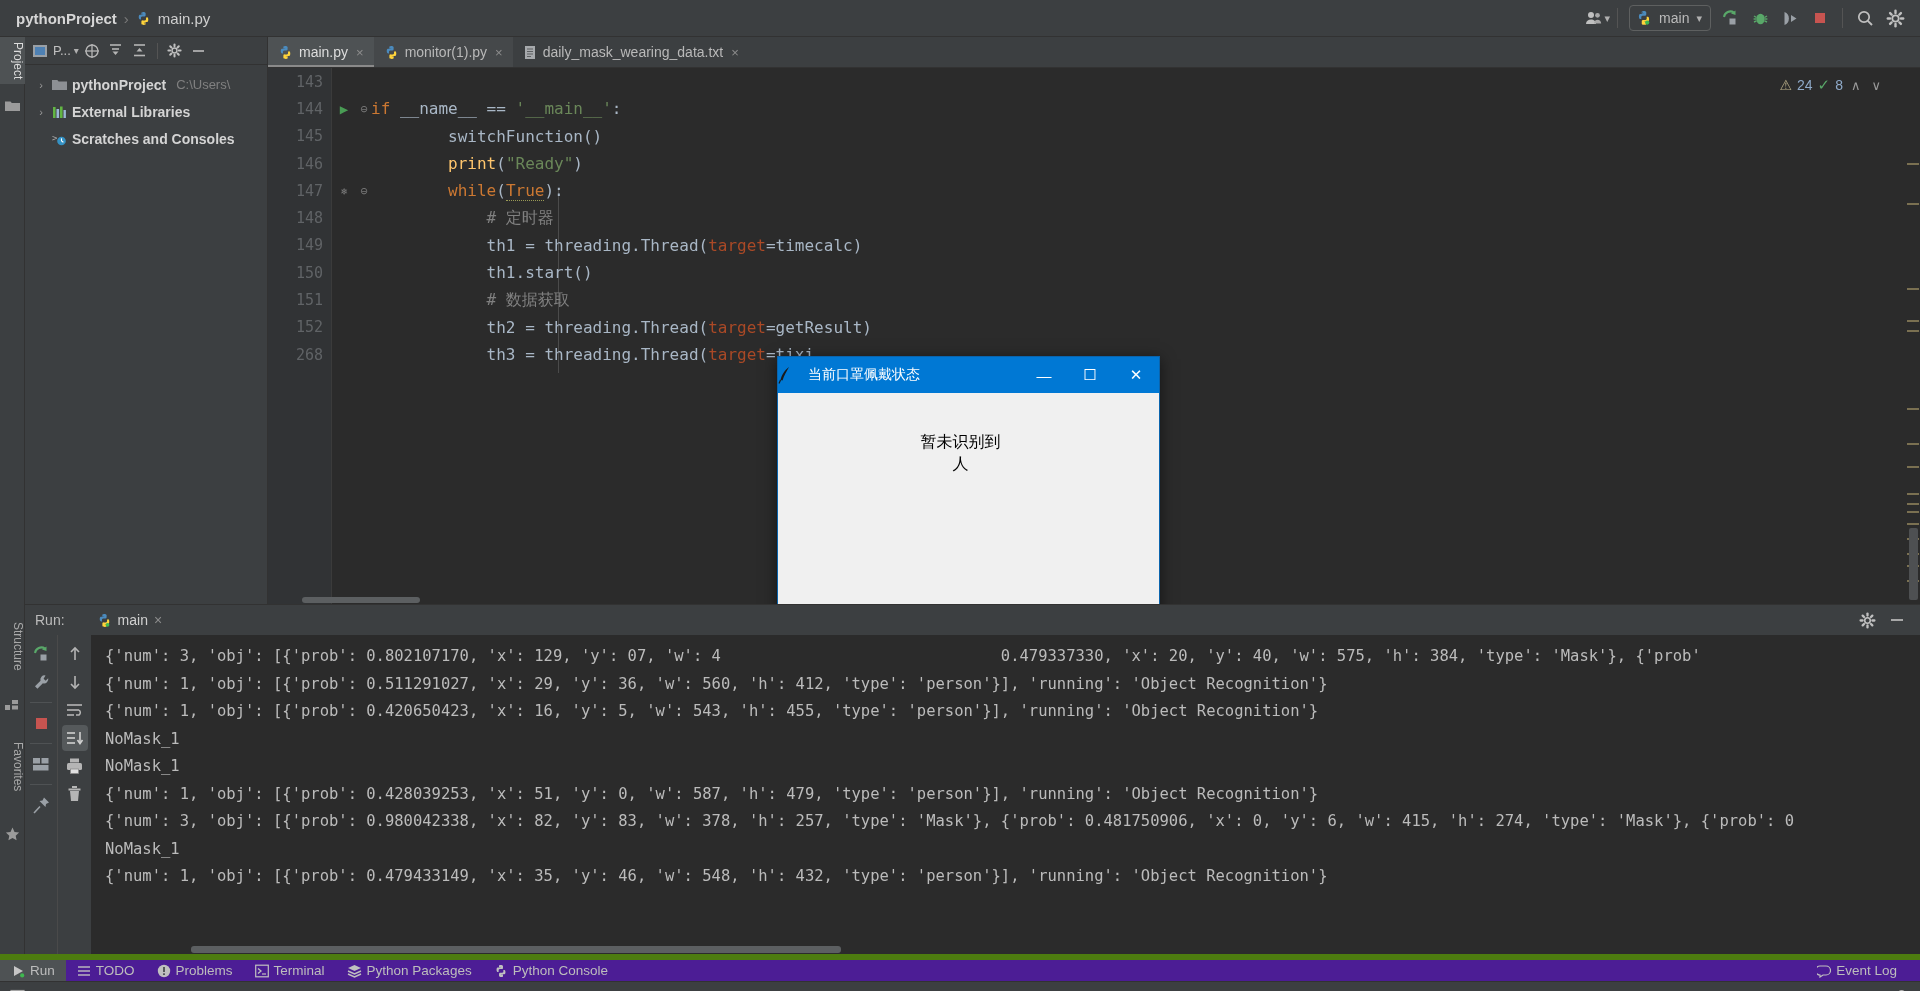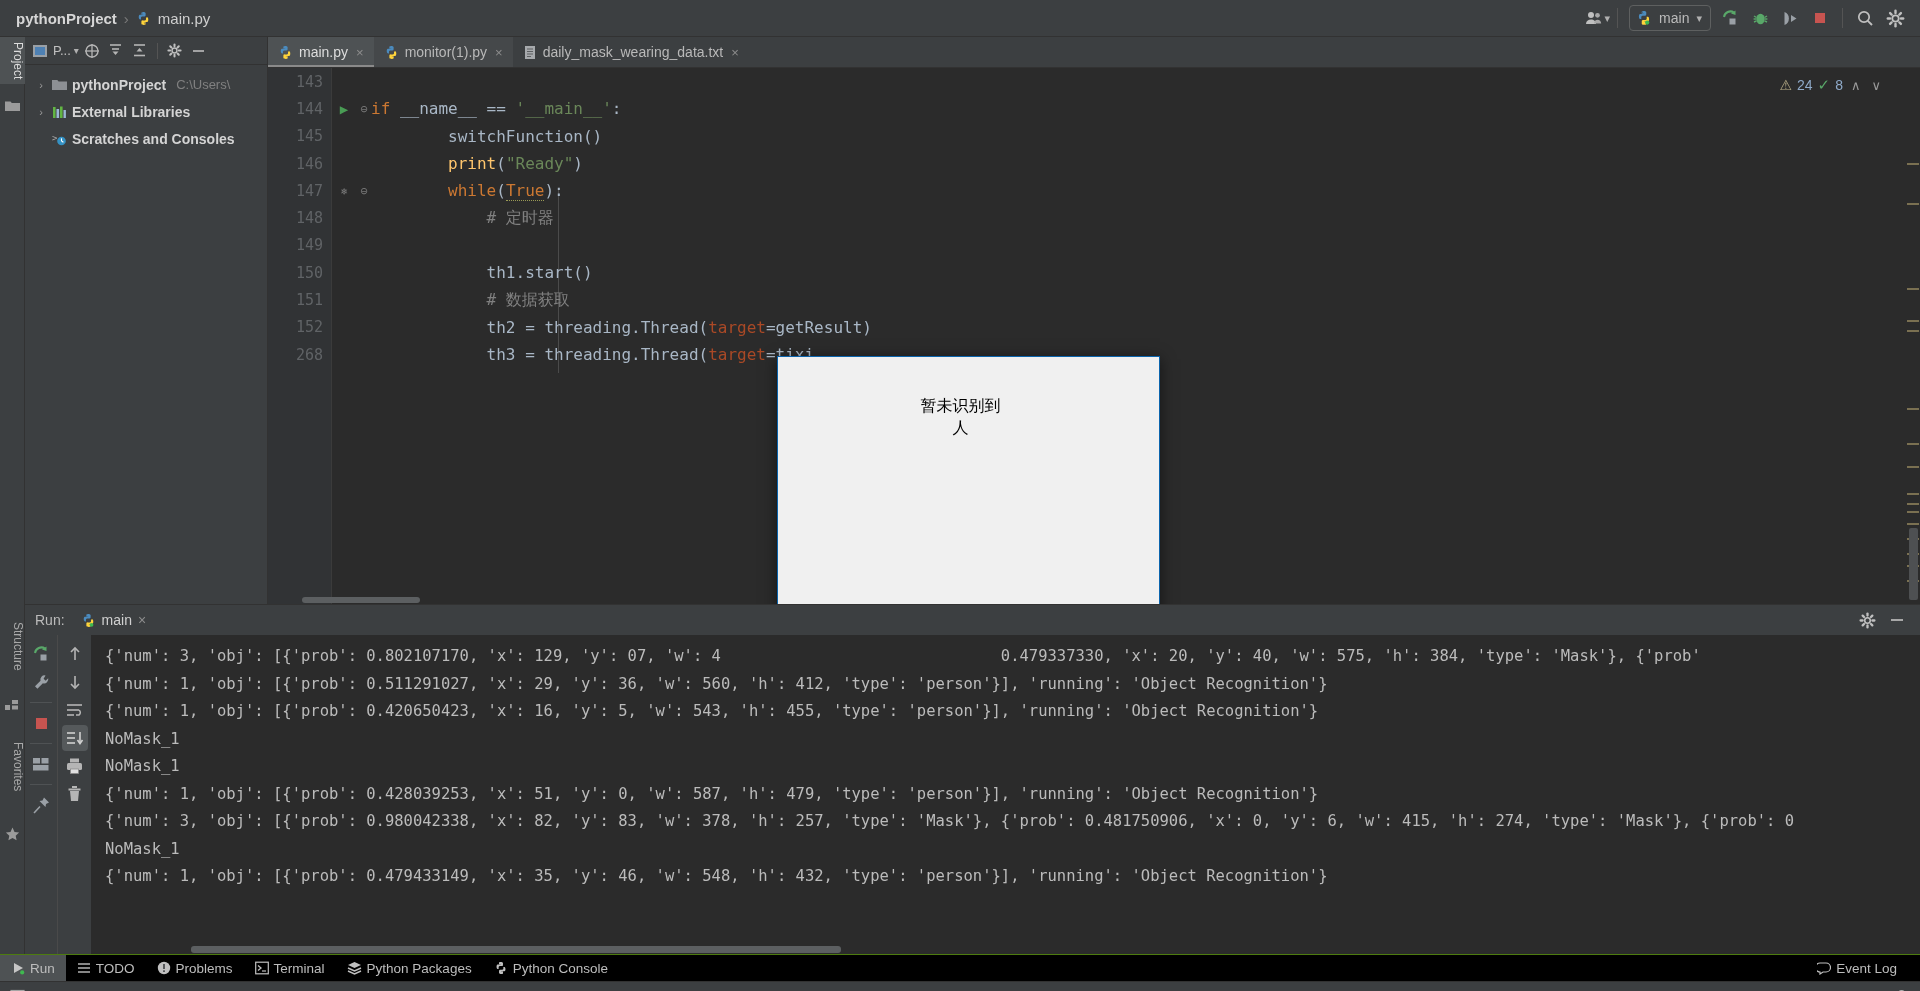--- a/index.html
+++ b/index.html
@@ -157,21 +157,21 @@
     background: #5c5f61; border-radius: 3px;
   }
 
   
   .runwin {
     position: absolute; left: 25px; top: 604px; width: 1895px; height: 350px;
     background: #3c3f41;
     border-top: 1px solid #323232;
   }
   .runhead {
-    height: 30px; display: flex; align-items: center; gap: 8px;
+    height: 30px; display: flex; align-items: center; gap: 24px;
     padding-left: 10px; font-size: 14px;
   }
   .runhead .rlabel { color: #bbbbbb; }
   .runtab {
     display: flex; align-items: center; gap: 6px;
     padding: 2px 8px; border-radius: 2px;
     color: #d0d0d0;
   }
   .runhead-right { margin-left: auto; display: flex; align-items: center; gap: 4px; padding-right: 10px; }
   .runbody { position: absolute; left: 0; top: 30px; right: 0; bottom: 0; display: flex; }
@@ -196,21 +196,21 @@
     position: absolute; left: 0; right: 0; bottom: 0; height: 10px;
   }
   .console-hs .thumb {
     position: absolute; left: 100px; top: 2px; width: 650px; height: 7px;
     background: #5c5f61; border-radius: 3px;
   }
 
   
   .bottombar {
     position: absolute; left: 0; top: 954px; width: 1920px; height: 27px;
-    background: #000000; border-top: 1px solid #4d7c0f;
+    background: #4c1d95; border-top: 6px solid #4d7c0f;
     display: flex; align-items: center;
   }
   .bb-item {
     display: flex; align-items: center; gap: 5px;
     height: 100%; padding: 0 11px; font-size: 13.5px; color: #bdbdbd;
   }
   .bb-item.sel { background: #4e5254; }
   .bb-right { margin-left: auto; display: flex; align-items: center; padding-right: 12px; }
 
   
@@ -539,20 +539,21 @@
         <div class="codeline">
           <span class="lnum">148</span>
           <span class="gutmark"></span>
           <span style="width: 14px; flex: 0 0 14px; text-align: center; color: rgb(120, 120, 120); font-size: 12px;"></span>
           <span class="codetext"><span class="c">            # 定时器</span></span>
         </div>
         <div class="codeline">
           <span class="lnum">149</span>
           <span class="gutmark"></span>
           <span style="width: 14px; flex: 0 0 14px; text-align: center; color: rgb(120, 120, 120); font-size: 12px;"></span>
+          <span class="codetext"><span class="p">            th1 = threading.Thread(</span><span class="par">target</span><span class="p">=timecalc)</span></span>
         </div>
         <div class="codeline">
           <span class="lnum">150</span>
           <span class="gutmark"></span>
           <span style="width: 14px; flex: 0 0 14px; text-align: center; color: rgb(120, 120, 120); font-size: 12px;"></span>
           <span class="codetext"><span class="p">            th1.start()</span></span>
         </div>
         <div class="codeline">
           <span class="lnum">151</span>
           <span class="gutmark"></span>
@@ -601,20 +602,32 @@
         <div class="marker" style="top: 512px;"></div>
         <div class="sbthumb" style="top: 460px; height: 72px;"></div>
       </div>
   </div>
 
   <div class="hscroll-ed">
     <div class="thumb"></div>
   </div>
 
   <div class="dialog">
+    <div class="dlg-title">
+      <span class="dlg-icon">
+        <svg width="14" height="18" viewBox="0 0 14 18">
+          <path d="M11 1 C7 4 3.5 9 2.5 14 L4.5 14.5 C6 9.5 9 4.5 11 1Z" fill="#1a1a1a"></path>
+          <path d="M2.5 14 L1 17.5" stroke="#1a1a1a" stroke-width="1.2"></path>
+        </svg>
+      </span>
+      <span class="dlg-title-text">当前口罩佩戴状态</span>
+      <span class="dlg-btn">—</span>
+      <span class="dlg-btn">☐</span>
+      <span class="dlg-btn">✕</span>
+    </div>
     <div class="dlg-body">
       <div class="dlg-msg">
         <div>暂未识别到</div>
         <div>人</div>
       </div>
     </div>
   </div>
 
   <div class="runwin">
     <div class="runhead">

